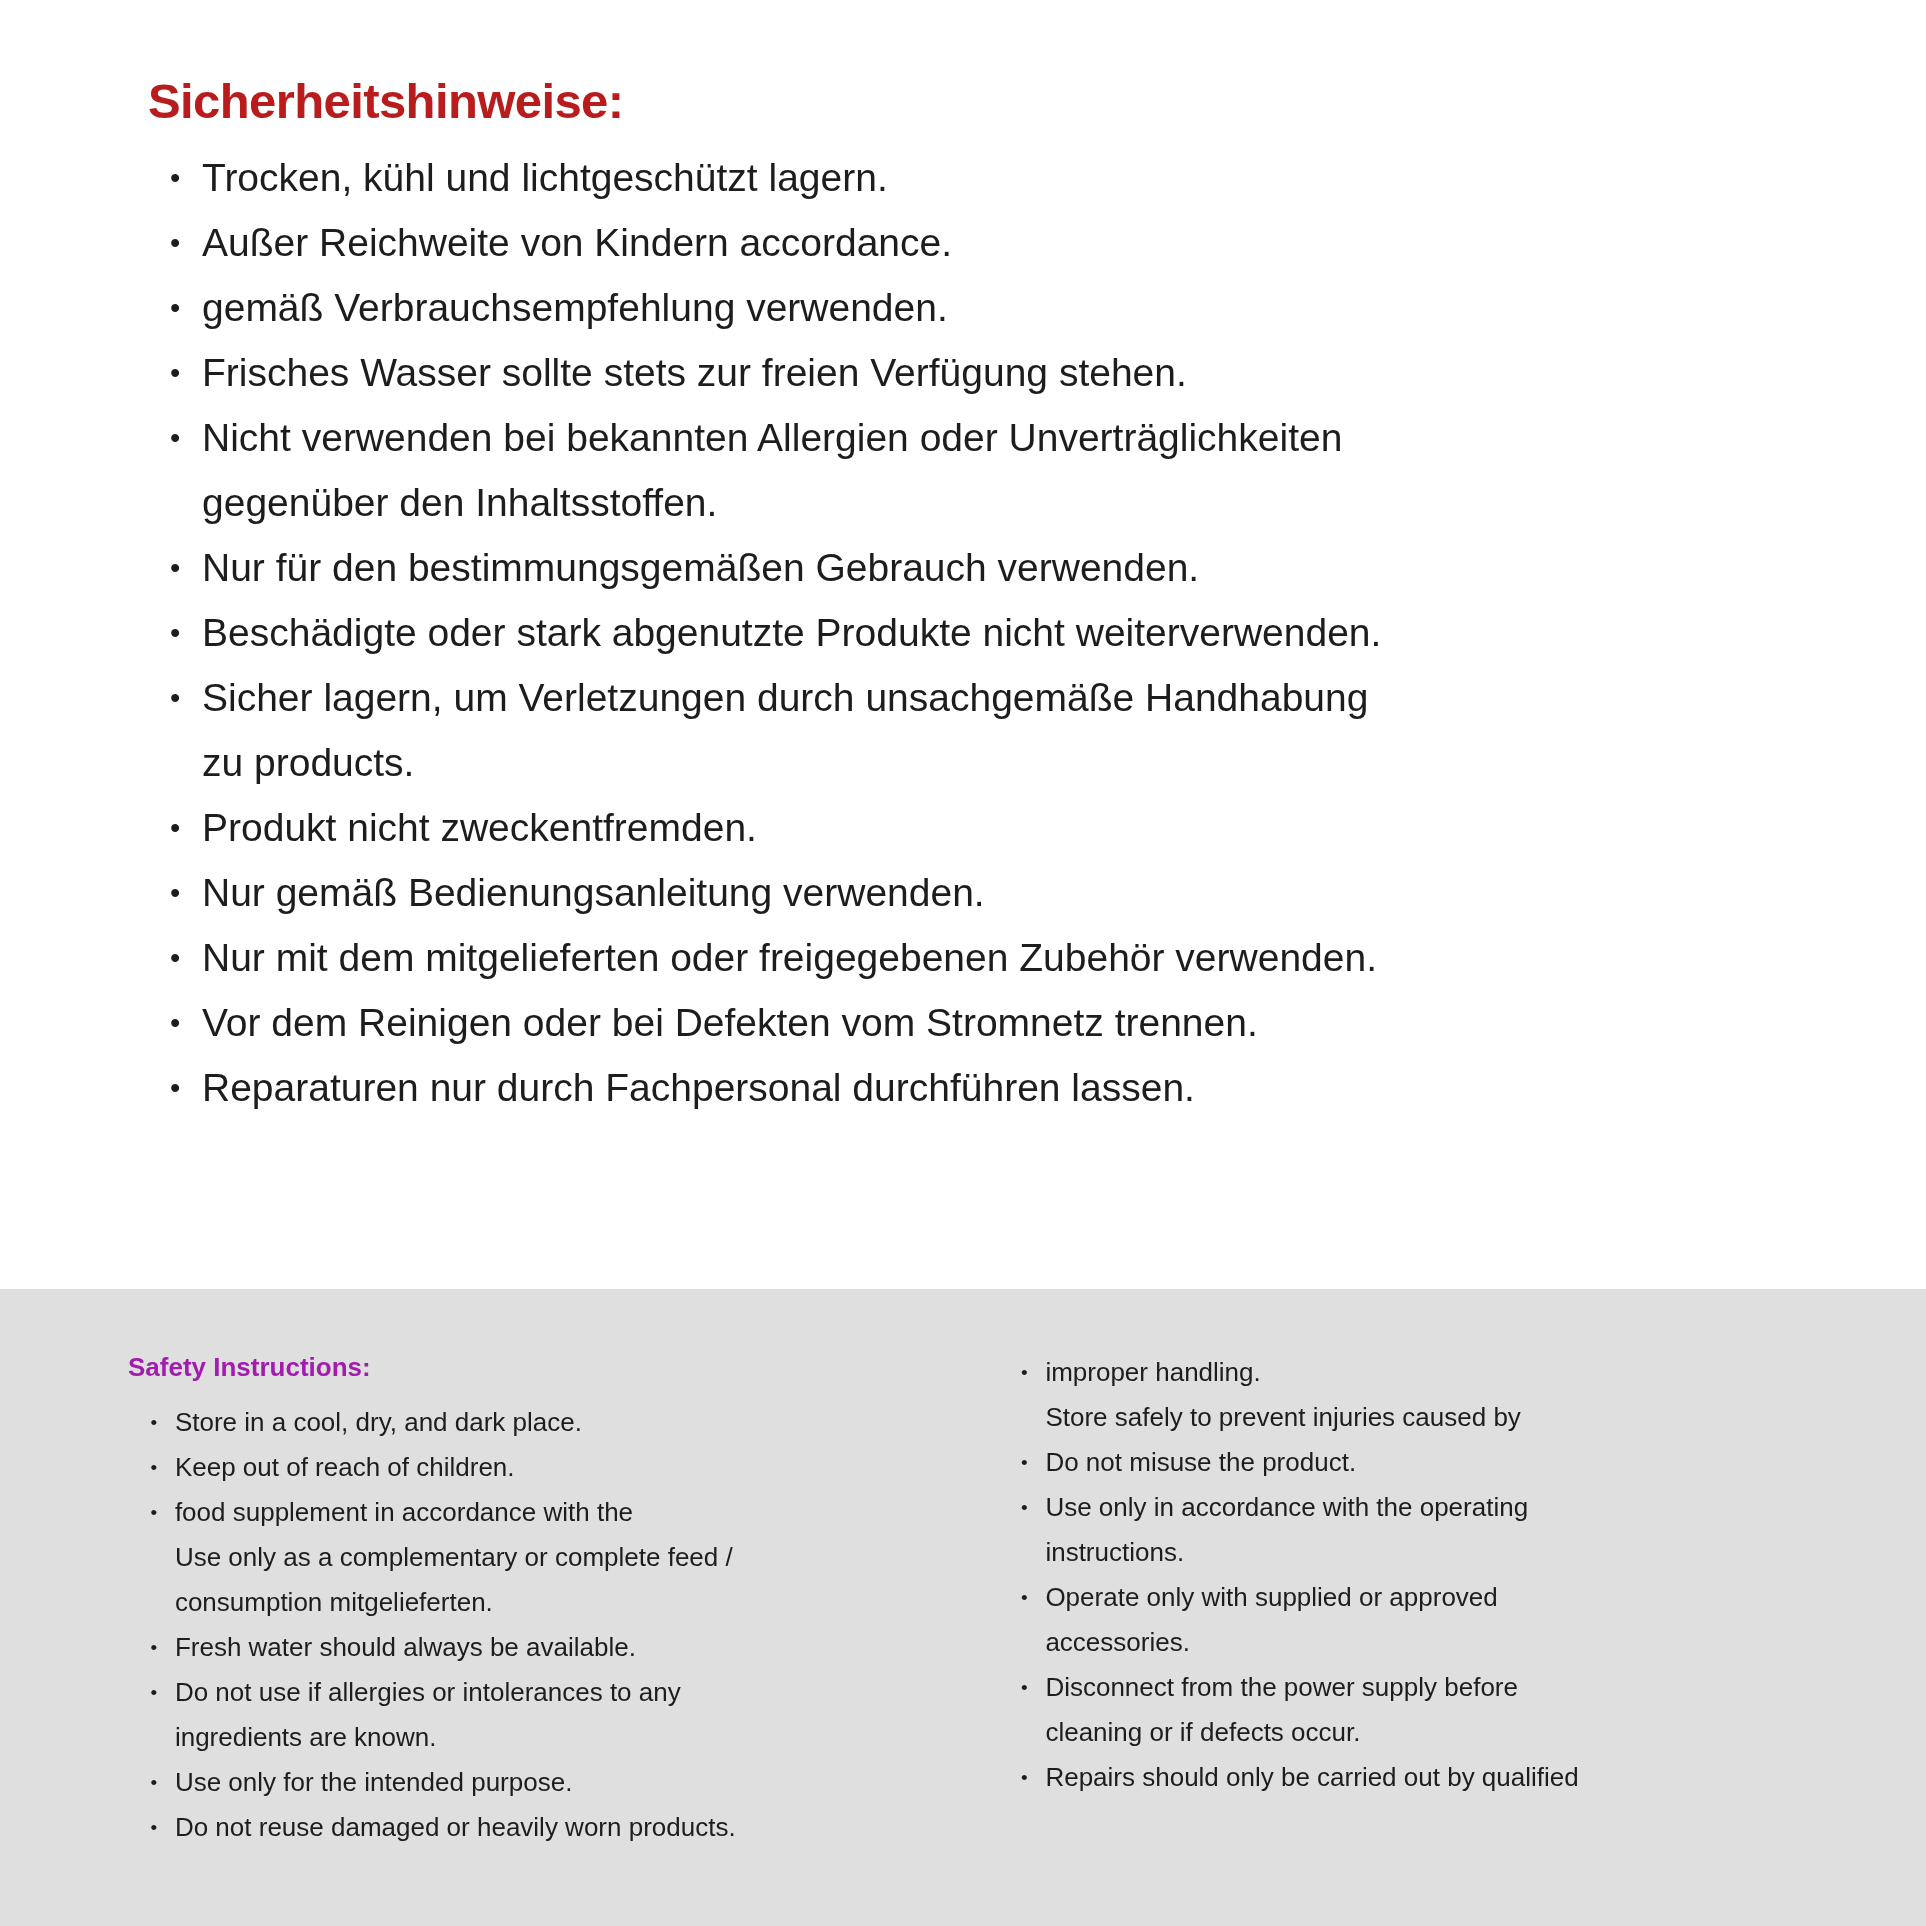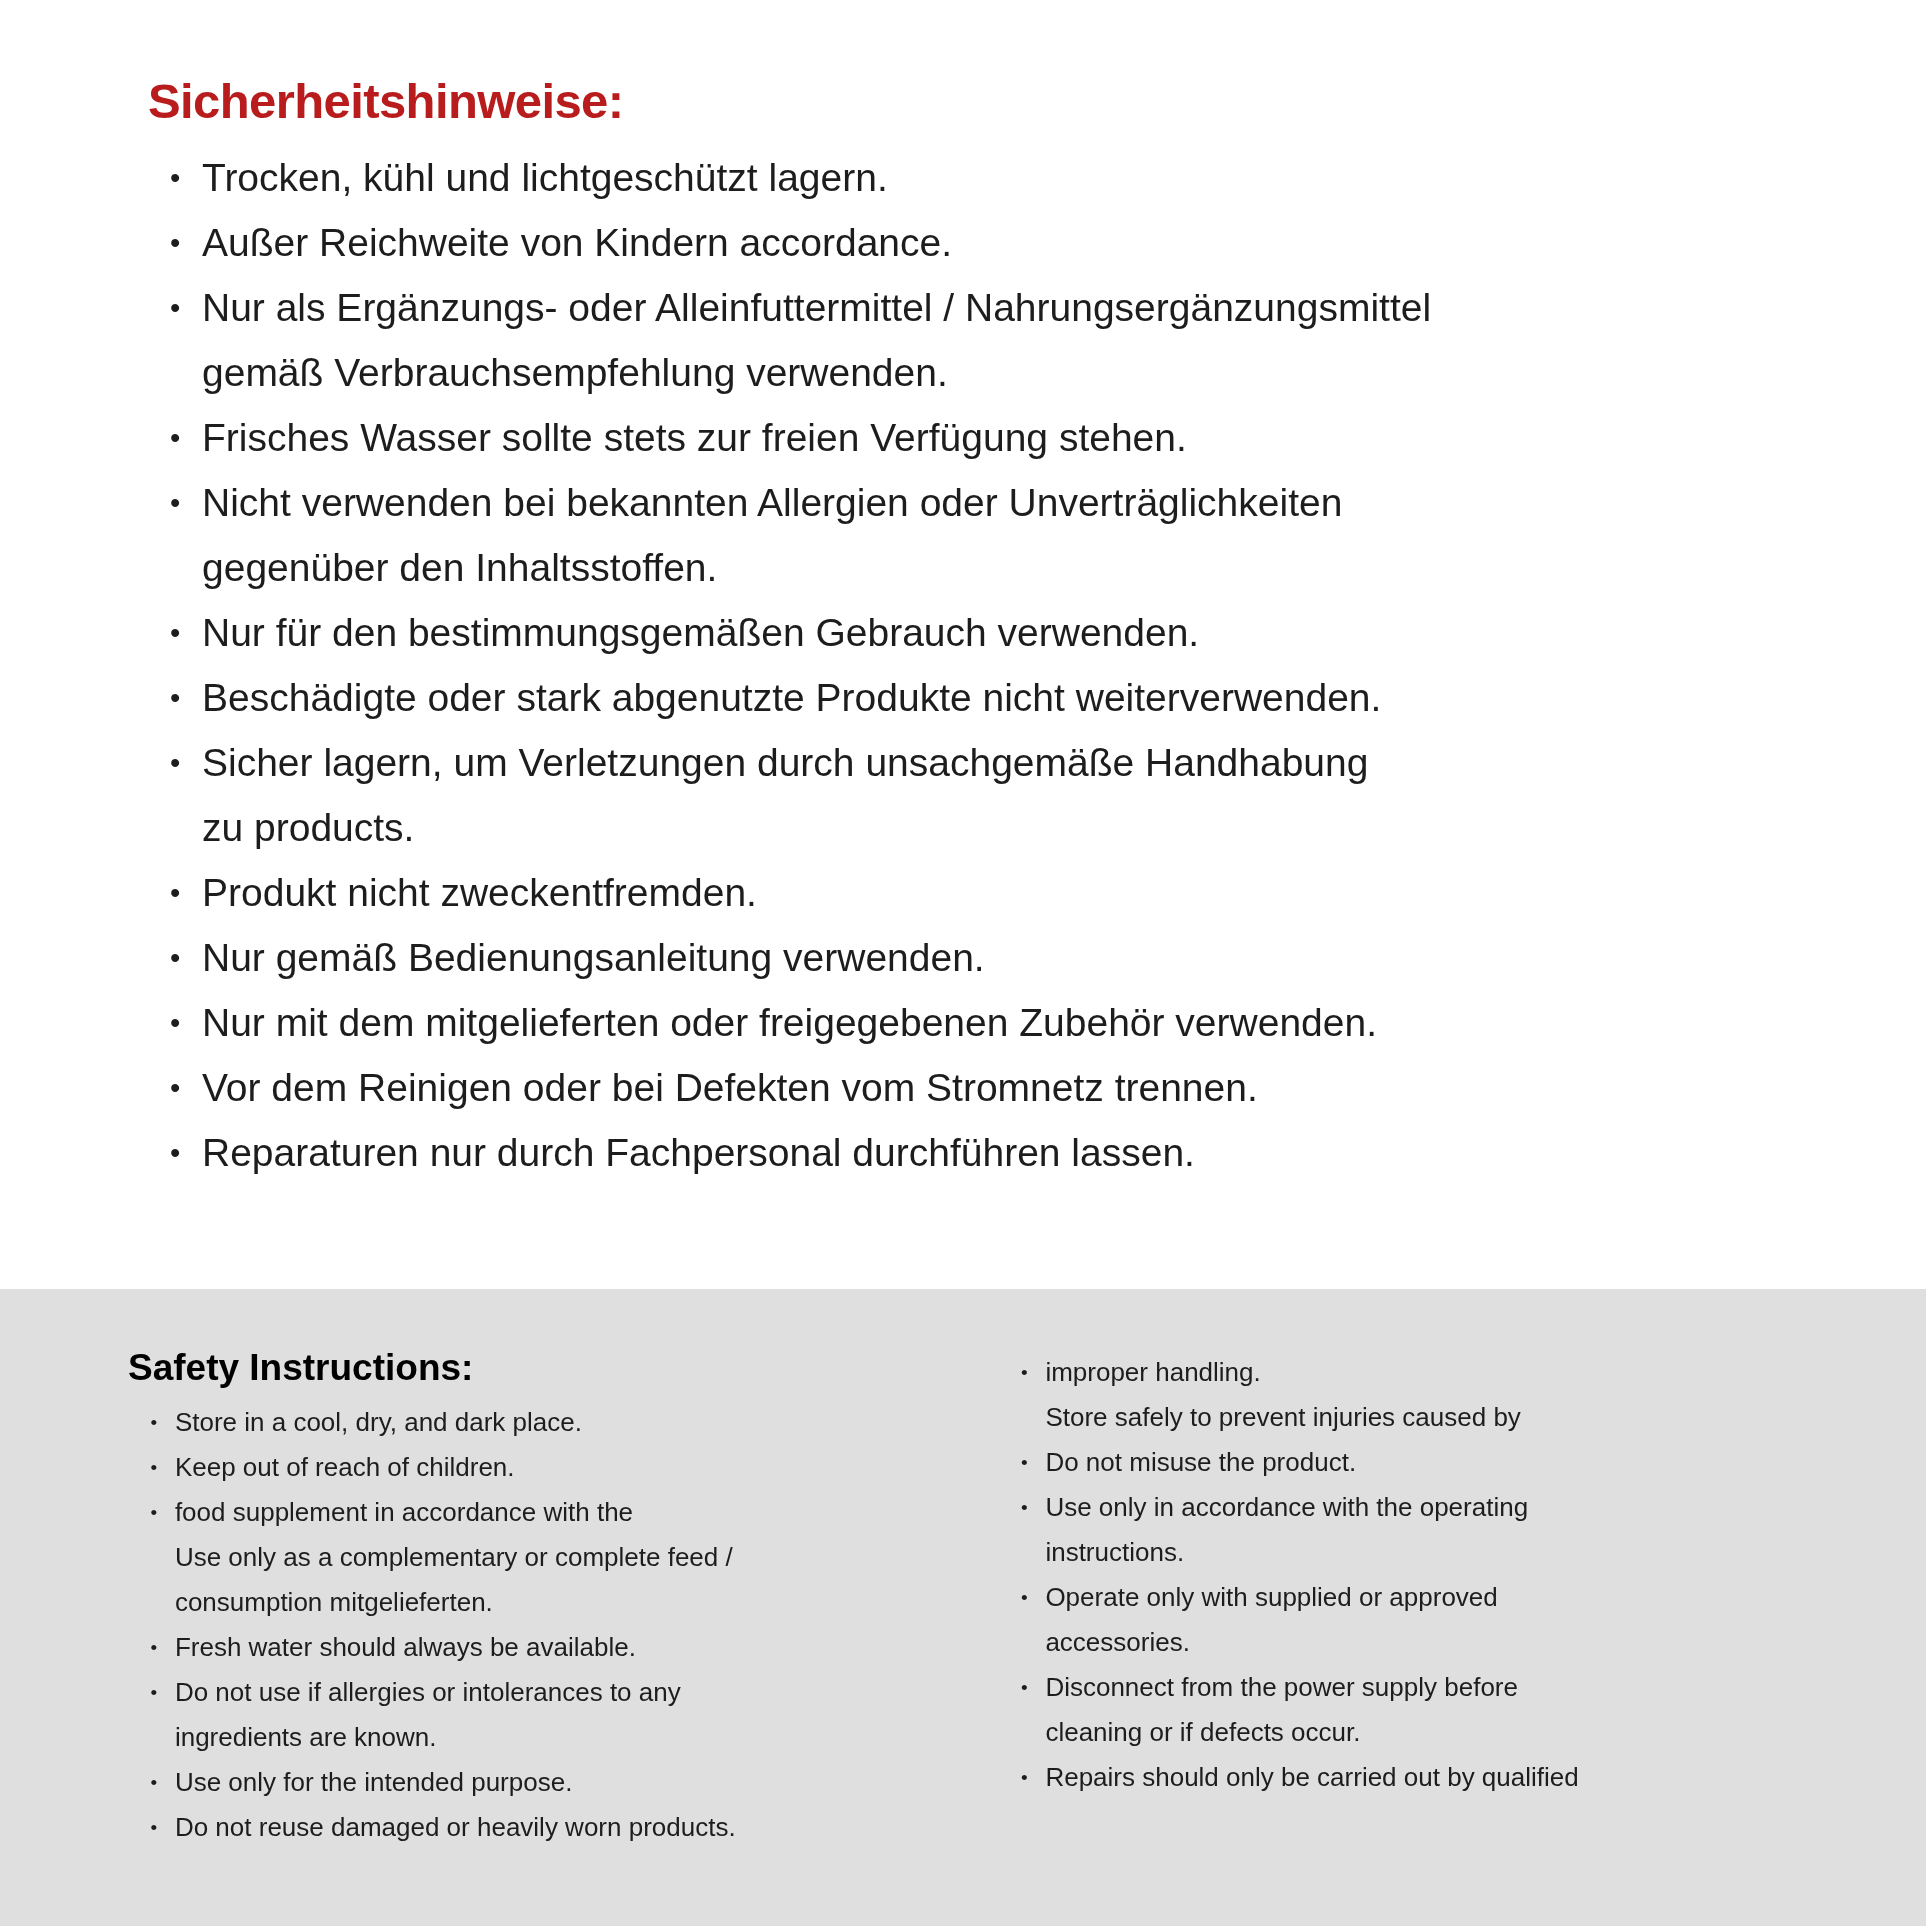--- a/index.html
+++ b/index.html
@@ -63,24 +63,24 @@
     width: 854px;
   }
   .col-right {
     position: absolute;
     left: 1021px;
     top: 61px;
     width: 847px;
   }
   .english-title {
     margin: 0 0 9.6px 0;
-    font-size: 37px;
+    font-size: 26px;
     line-height: 45px;
     font-weight: 700;
-    color: #000000;
+    color: #a21caf;
   }
   .english-list { font-size: 26px; }
   .col-left .english-list { margin-left: 22.5px; }
   .english-list .line { line-height: 45px; height: 45px; }
   .english-list .bullet {
     flex: 0 0 24.4px;
     font-size: 19px;
     line-height: 45px;
   }
 
@@ -106,21 +106,20 @@
         </div>
         <div class="item">
           <span class="bullet">•</span>
           <div class="lines">
             <div class="line">Außer Reichweite von Kindern accordance.</div>
           </div>
         </div>
         <div class="item">
           <span class="bullet">•</span>
           <div class="lines">
-            <div class="line">Nur als Ergänzungs- oder Alleinfuttermittel / Nahrungsergänzungsmittel</div>
             <div class="line">gemäß Verbrauchsempfehlung verwenden.</div>
           </div>
         </div>
         <div class="item">
           <span class="bullet">•</span>
           <div class="lines">
             <div class="line">Frisches Wasser sollte stets zur freien Verfügung stehen.</div>
           </div>
         </div>
         <div class="item">

